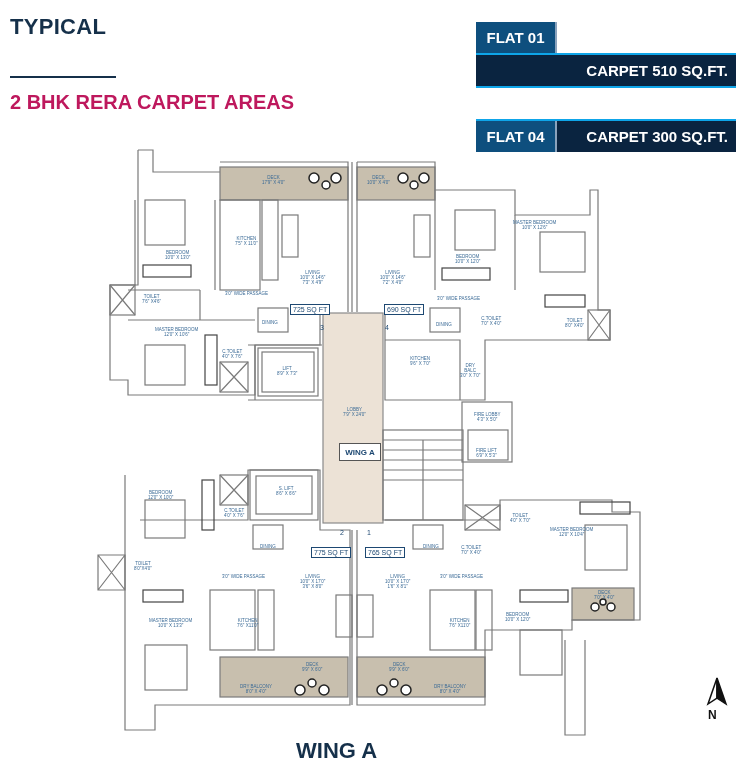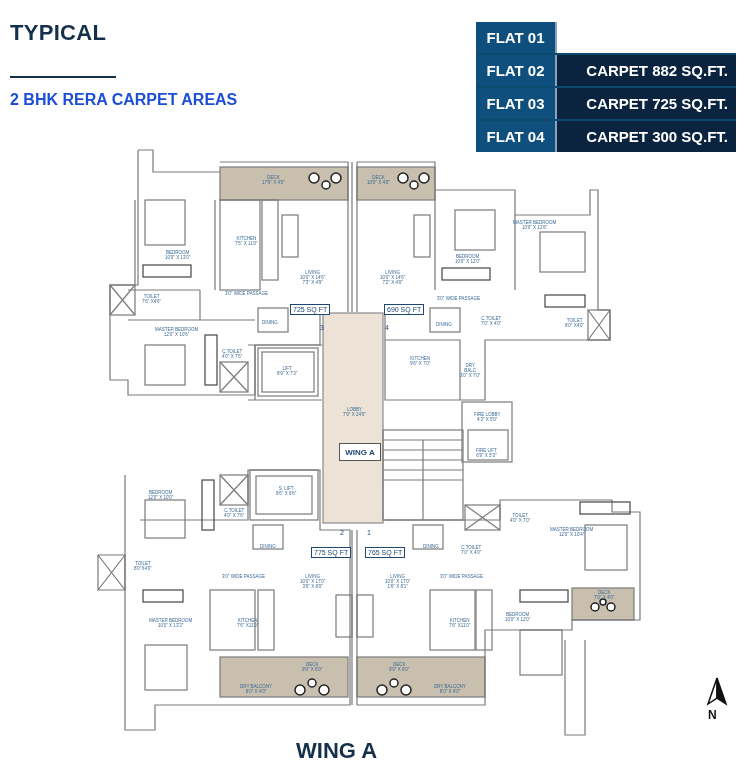--- a/index.html
+++ b/index.html
@@ -1,21 +1,21 @@
 <!DOCTYPE html>
 <html><head>
 <meta charset="utf-8">
 <style>
   html,body{margin:0;padding:0;background:#fff;}
   body{width:745px;height:770px;position:relative;overflow:hidden;font-family:"Liberation Sans",sans-serif;color:#15304a;}
-  .title{position:absolute;left:10px;top:16px;font-size:22px;font-weight:bold;line-height:22px;letter-spacing:0.3px;color:#15304a;margin-top:6px;}
+  .title{position:absolute;left:10px;top:16px;font-size:22px;font-weight:bold;line-height:22px;letter-spacing:0.3px;color:#15304a;}
   .title-rule{position:absolute;left:10px;top:76px;width:106px;height:2px;background:#15304a;}
-  .subtitle{position:absolute;left:10px;top:91px;font-size:16px;font-weight:bold;color:#1d4ed8;}
+  .subtitle{position:absolute;left:10px;top:91px;font-size:20px;font-weight:bold;color:#be185d;}
   .area-table{position:absolute;left:476px;top:22px;width:260px;border-collapse:collapse;}
-  .area-row{display:flex;height:31px;border-bottom:2px solid #0c4a6e;}
+  .area-row{display:flex;height:31px;border-bottom:2px solid #0ea5e9;}
   .area-row:last-child{border-bottom:none;}
   .flat-cell{width:79px;background:#0e4f7e;color:#fff;font-weight:bold;font-size:15px;display:flex;align-items:center;justify-content:center;border-right:2px solid #8aa3bd;}
   .carpet-cell{flex:1;background:#0a2440;color:#fff;font-weight:bold;font-size:15px;display:flex;align-items:center;justify-content:flex-end;padding-right:8px;}
   .plan{position:absolute;left:0;top:140px;width:745px;height:600px;}
   .rl{position:absolute;font-size:4.5px;color:#3a6a96;text-align:center;line-height:5px;white-space:nowrap;}
   .sqft{position:absolute;font-size:7px;color:#1d4872;border:1px solid #1d4872;background:#fff;padding:0 2px;line-height:9px;}
   .num{position:absolute;font-size:7px;color:#1d4872;}
   .wing-lbl{position:absolute;left:339px;top:443px;width:40px;height:16px;border:1px solid #555;background:#fff;font-size:8px;font-weight:bold;color:#1d4872;display:flex;align-items:center;justify-content:center;}
   .footer{position:absolute;left:296px;top:738px;font-size:22px;font-weight:bold;color:#15304a;}
   .north{position:absolute;left:704px;top:676px;width:26px;height:50px;}
@@ -28,26 +28,23 @@
   <div>TYPICAL</div>
 </div>
 <div class="title-rule"></div>
 <div class="subtitle">2 BHK RERA CARPET AREAS</div>
 
 <div class="area-table">
   <div class="area-row">
     <div class="flat-cell">FLAT 01</div>
   </div>
   <div class="area-row">
-    <div class="flat-cell">FLAT 02</div>
-    <div class="carpet-cell">CARPET 882 SQ.FT.</div>
+    <div class="carpet-cell">CARPET 510 SQ.FT.</div>
   </div>
   <div class="area-row">
-    <div class="flat-cell">FLAT 03</div>
-    <div class="carpet-cell">CARPET 725 SQ.FT.</div>
   </div>
   <div class="area-row">
     <div class="flat-cell">FLAT 04</div>
     <div class="carpet-cell">CARPET 300 SQ.FT.</div>
   </div>
 </div>
 
 <svg class="plan" viewBox="0 140 745 600" width="745" height="600" xmlns="http://www.w3.org/2000/svg">
   <g fill="none" stroke="#7a7a7a" stroke-width="1.2">
 

